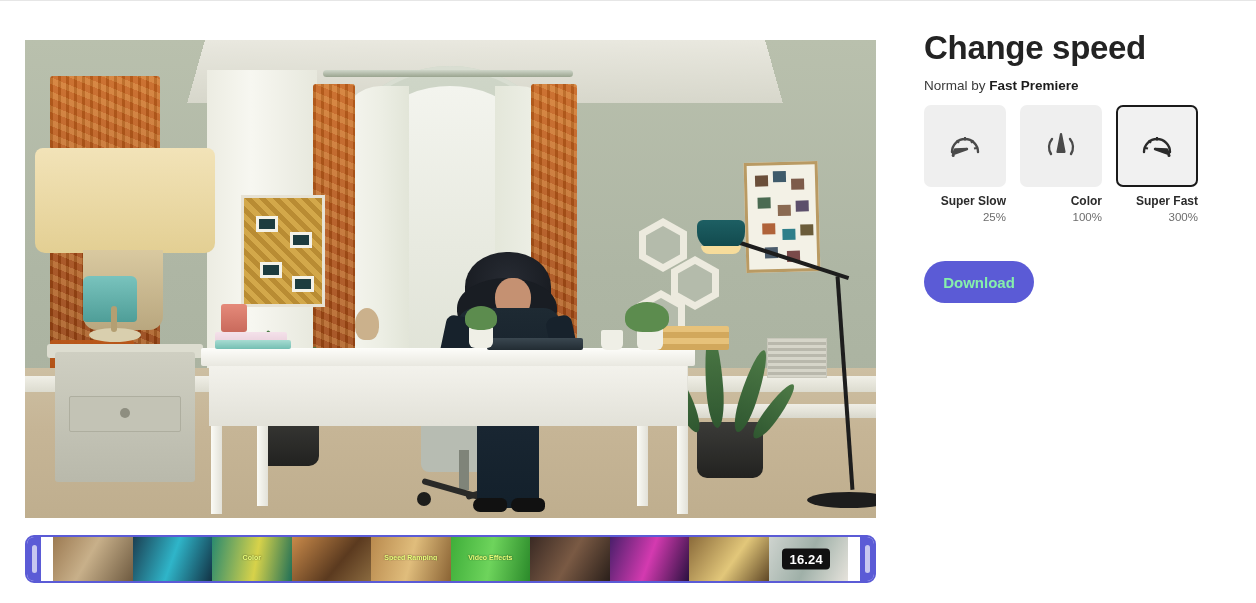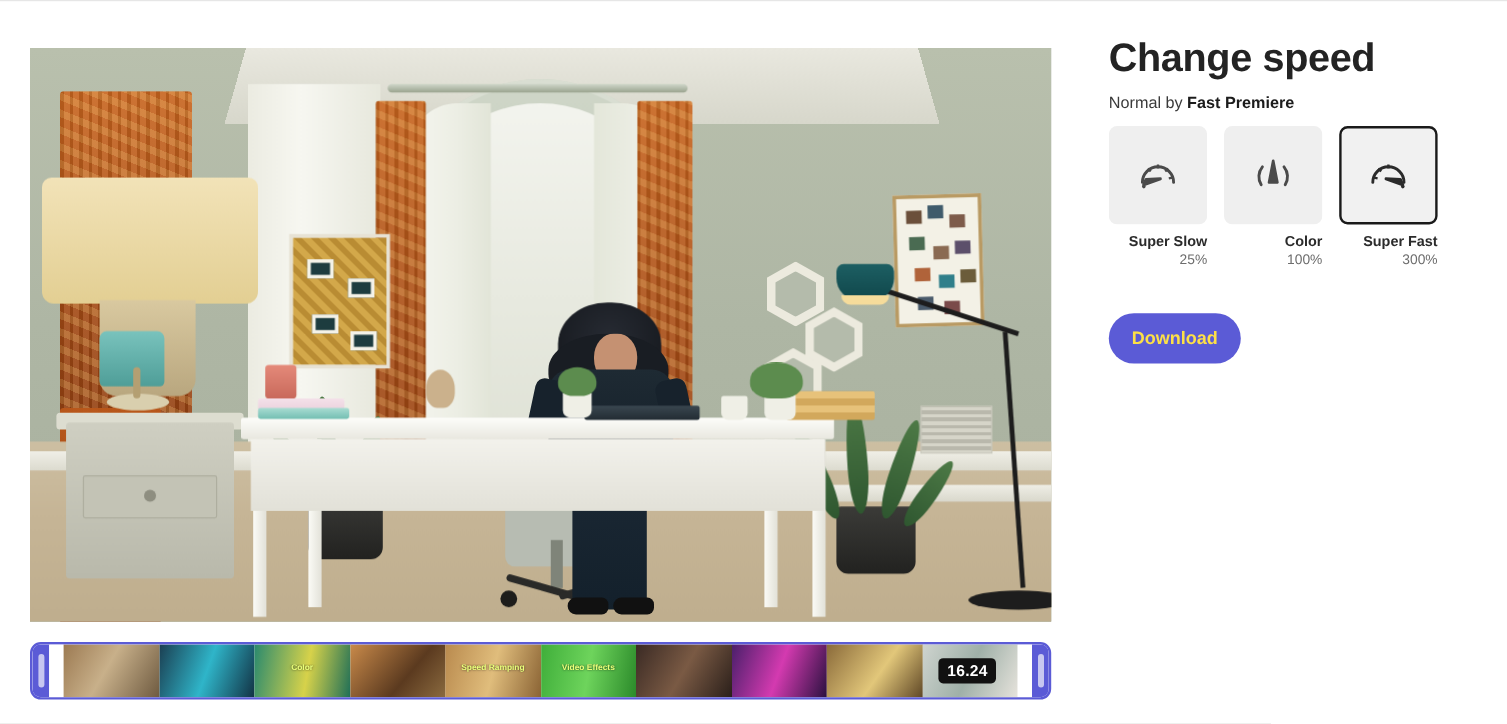--- a/index.html
+++ b/index.html
@@ -289,21 +289,21 @@
     width: 19px; height: 19px; border-radius: 50%;
     background: #ffffff; border: 2px solid #6b6b6b;
   }
   .mute-label { font-size: 14px; color: #2b2b2b; }
 
   .download-btn {
     margin-top: 38px;
     width: 110px; height: 42px;
     border-radius: 21px;
     background: #5b5bd6;
-    color: #fde047;
+    color: #86efac;
     border: none;
     font-size: 15px; font-weight: 700;
     font-family: "Liberation Sans", sans-serif;
     cursor: pointer;
     display: flex; align-items: center; justify-content: center;
   }
 </style>
 </head>
 <body>
 

